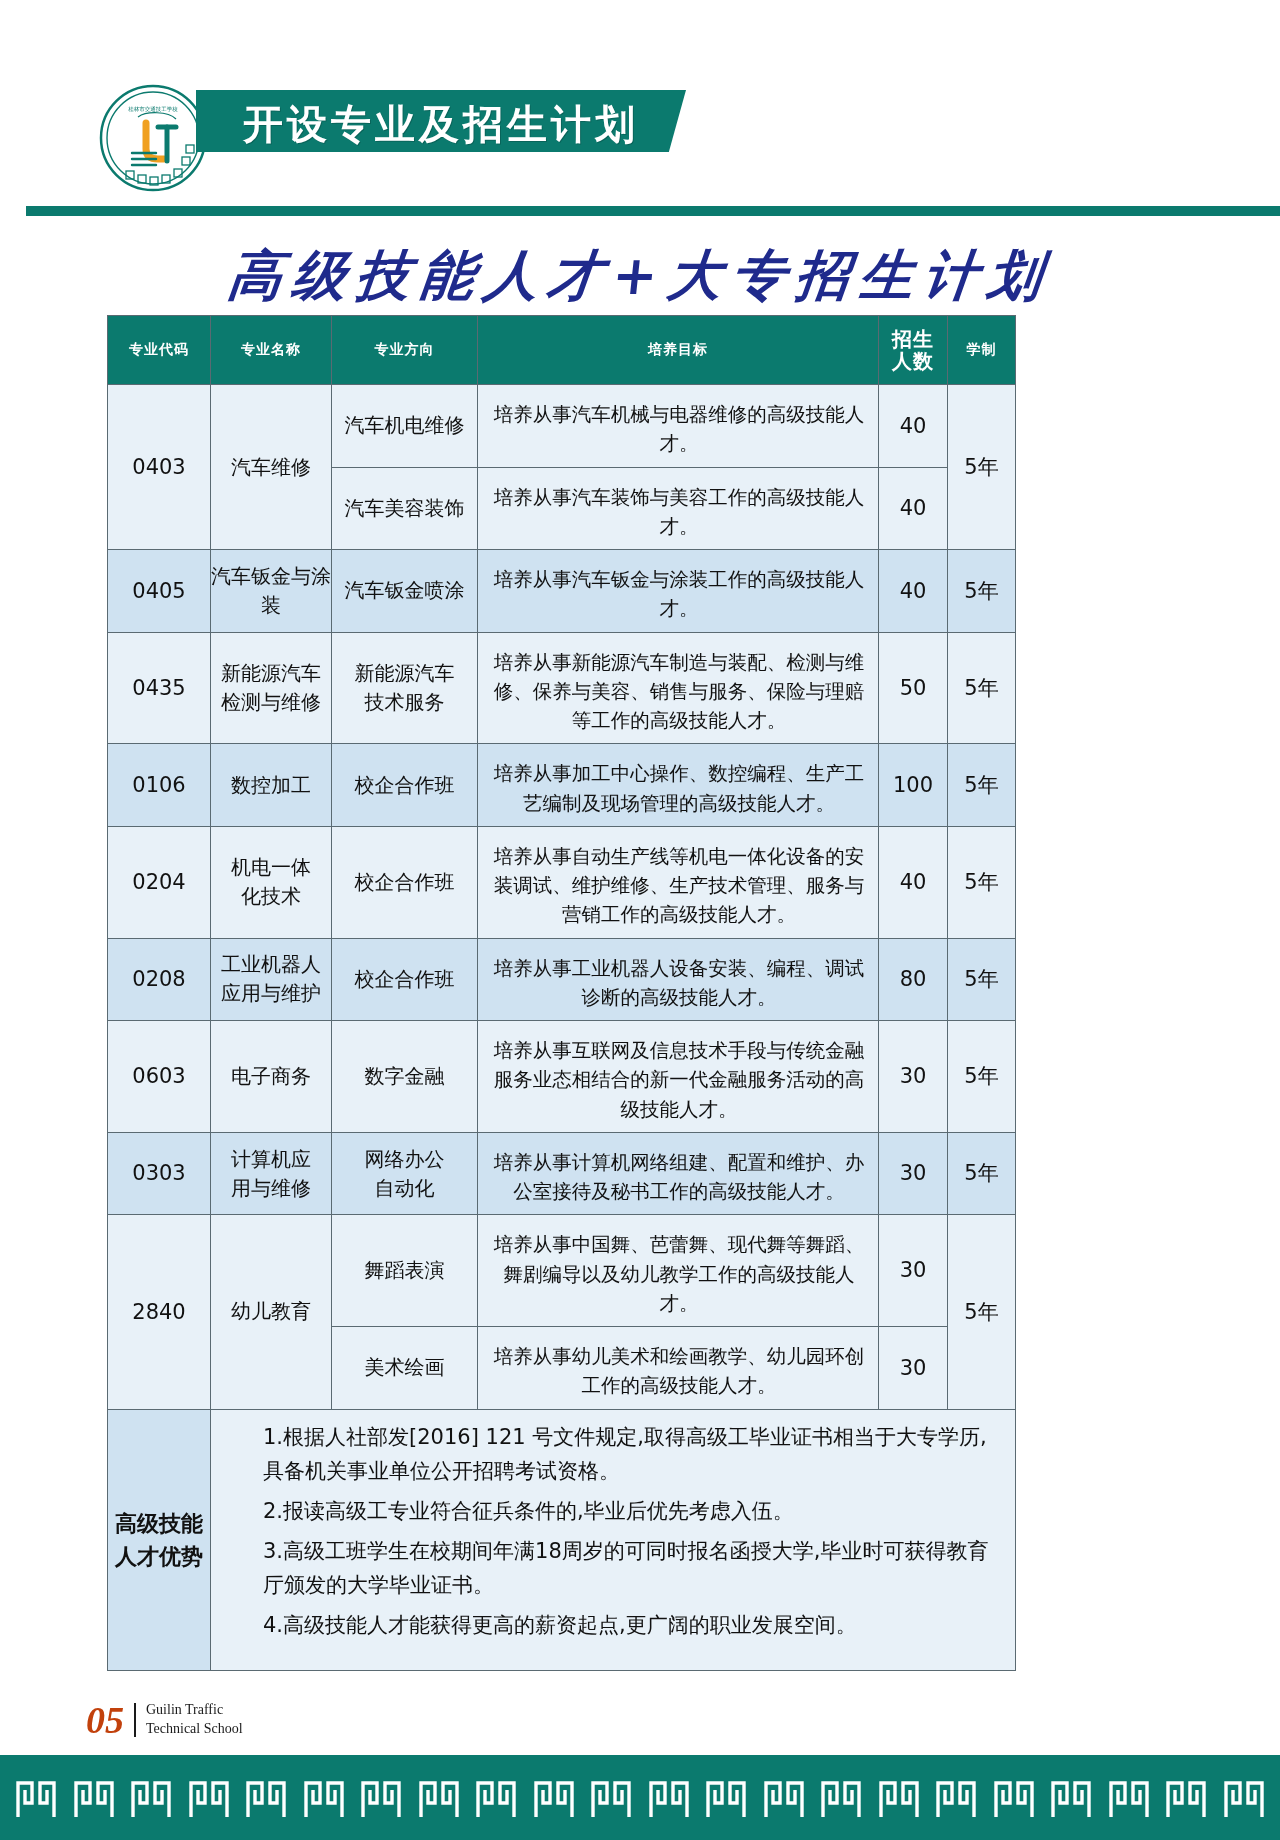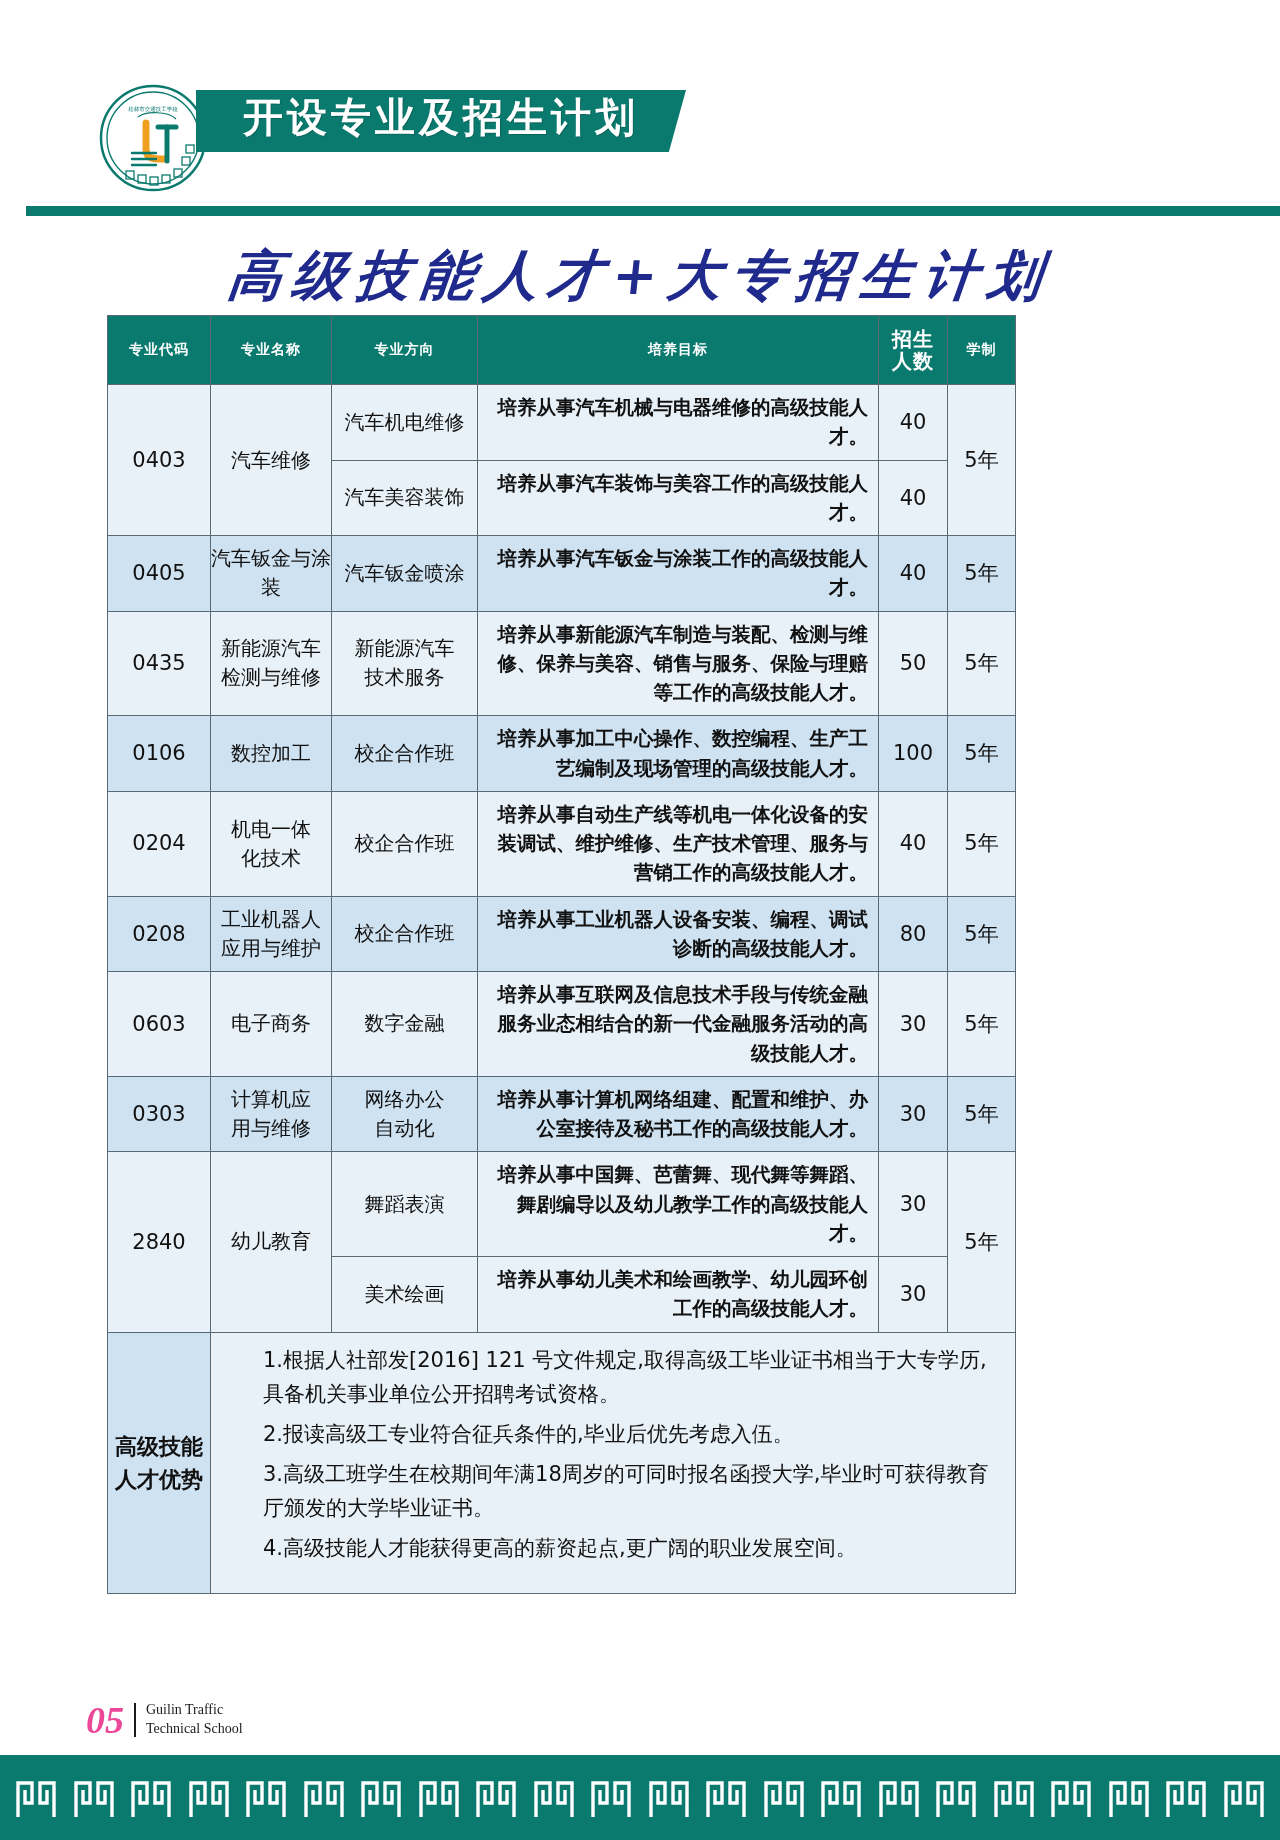--- a/index.html
+++ b/index.html
@@ -23,21 +23,21 @@
     position:absolute;left:26px;top:206px;width:1254px;height:10px;background:#0b7a6e;
   }
   .logo{
     position:absolute;left:98px;top:83px;width:110px;height:110px;
   }
   .logo svg{display:block;}
   .banner{
     position:absolute;left:196px;top:90px;width:490px;height:62px;
     background:#0b7a6e;
     clip-path:polygon(0 0,100% 0,96.5% 100%,0 100%);
-    display:flex;align-items:flex-start;justify-content:center;
+    display:flex;align-items:flex-end;justify-content:center;
   }
   .banner-text{
     color:#ffffff;font-size:40px;font-weight:bold;letter-spacing:4px;
     font-family:"DejaVu Sans","Liberation Sans",sans-serif;
     white-space:nowrap;
     text-shadow:1px 1px 0 rgba(0,0,0,.18);
   }
   .subtitle{
     position:absolute;left:200px;top:160px;width:900px;
     font-family:"Liberation Serif","DejaVu Serif",serif;
@@ -78,21 +78,21 @@
   .c5{width:68px;}
   .c6{width:67px;}
   tbody td{
     background:#e8f1f8;
     font-size:20px;color:#111;
     text-align:center;
     line-height:1.45;
   }
   tbody tr.alt td{background:#cfe2f1;}
   td.goal{
-    text-align:right;padding:8px 10px 8px 12px;font-size:19.5px;line-height:1.5;font-weight:bold;
+    text-align:center;padding:15px 10px 8px 12px;font-size:19.5px;line-height:1.5;
   }
   td.code{font-size:21px;}
   td.name,td.dir{font-size:20px;}
   td.num,td.yr{font-size:21px;}
   .stack{display:block;}
   
   .adv-label{
     background:#cfe2f1;font-size:22px;font-weight:bold;color:#111;
     text-align:center;line-height:1.5;
   }
@@ -104,21 +104,21 @@
     font-size:21px;line-height:1.62;color:#111;margin:0 0 6px 0;
     padding-left:28px;position:relative;text-indent:0;
   }
   
   .footer{
     position:absolute;left:86px;top:1690px;width:400px;height:60px;
     display:flex;align-items:center;
   }
   .pg-num{
     font-family:"Liberation Serif","DejaVu Serif",serif;
-    font-size:38px;font-weight:bold;font-style:italic;color:#ec4899;
+    font-size:38px;font-weight:bold;font-style:italic;color:#c2410c;
     margin-right:10px;
   }
   .pg-bar{width:2px;height:34px;background:#1a1a1a;margin-right:10px;}
   .pg-en{
     font-family:"Liberation Serif","DejaVu Serif",serif;
     font-size:14px;line-height:1.35;color:#1a1a1a;
   }
   
   .band{
     position:absolute;left:0;top:1755px;width:1280px;height:85px;background:#0b7a6e;

